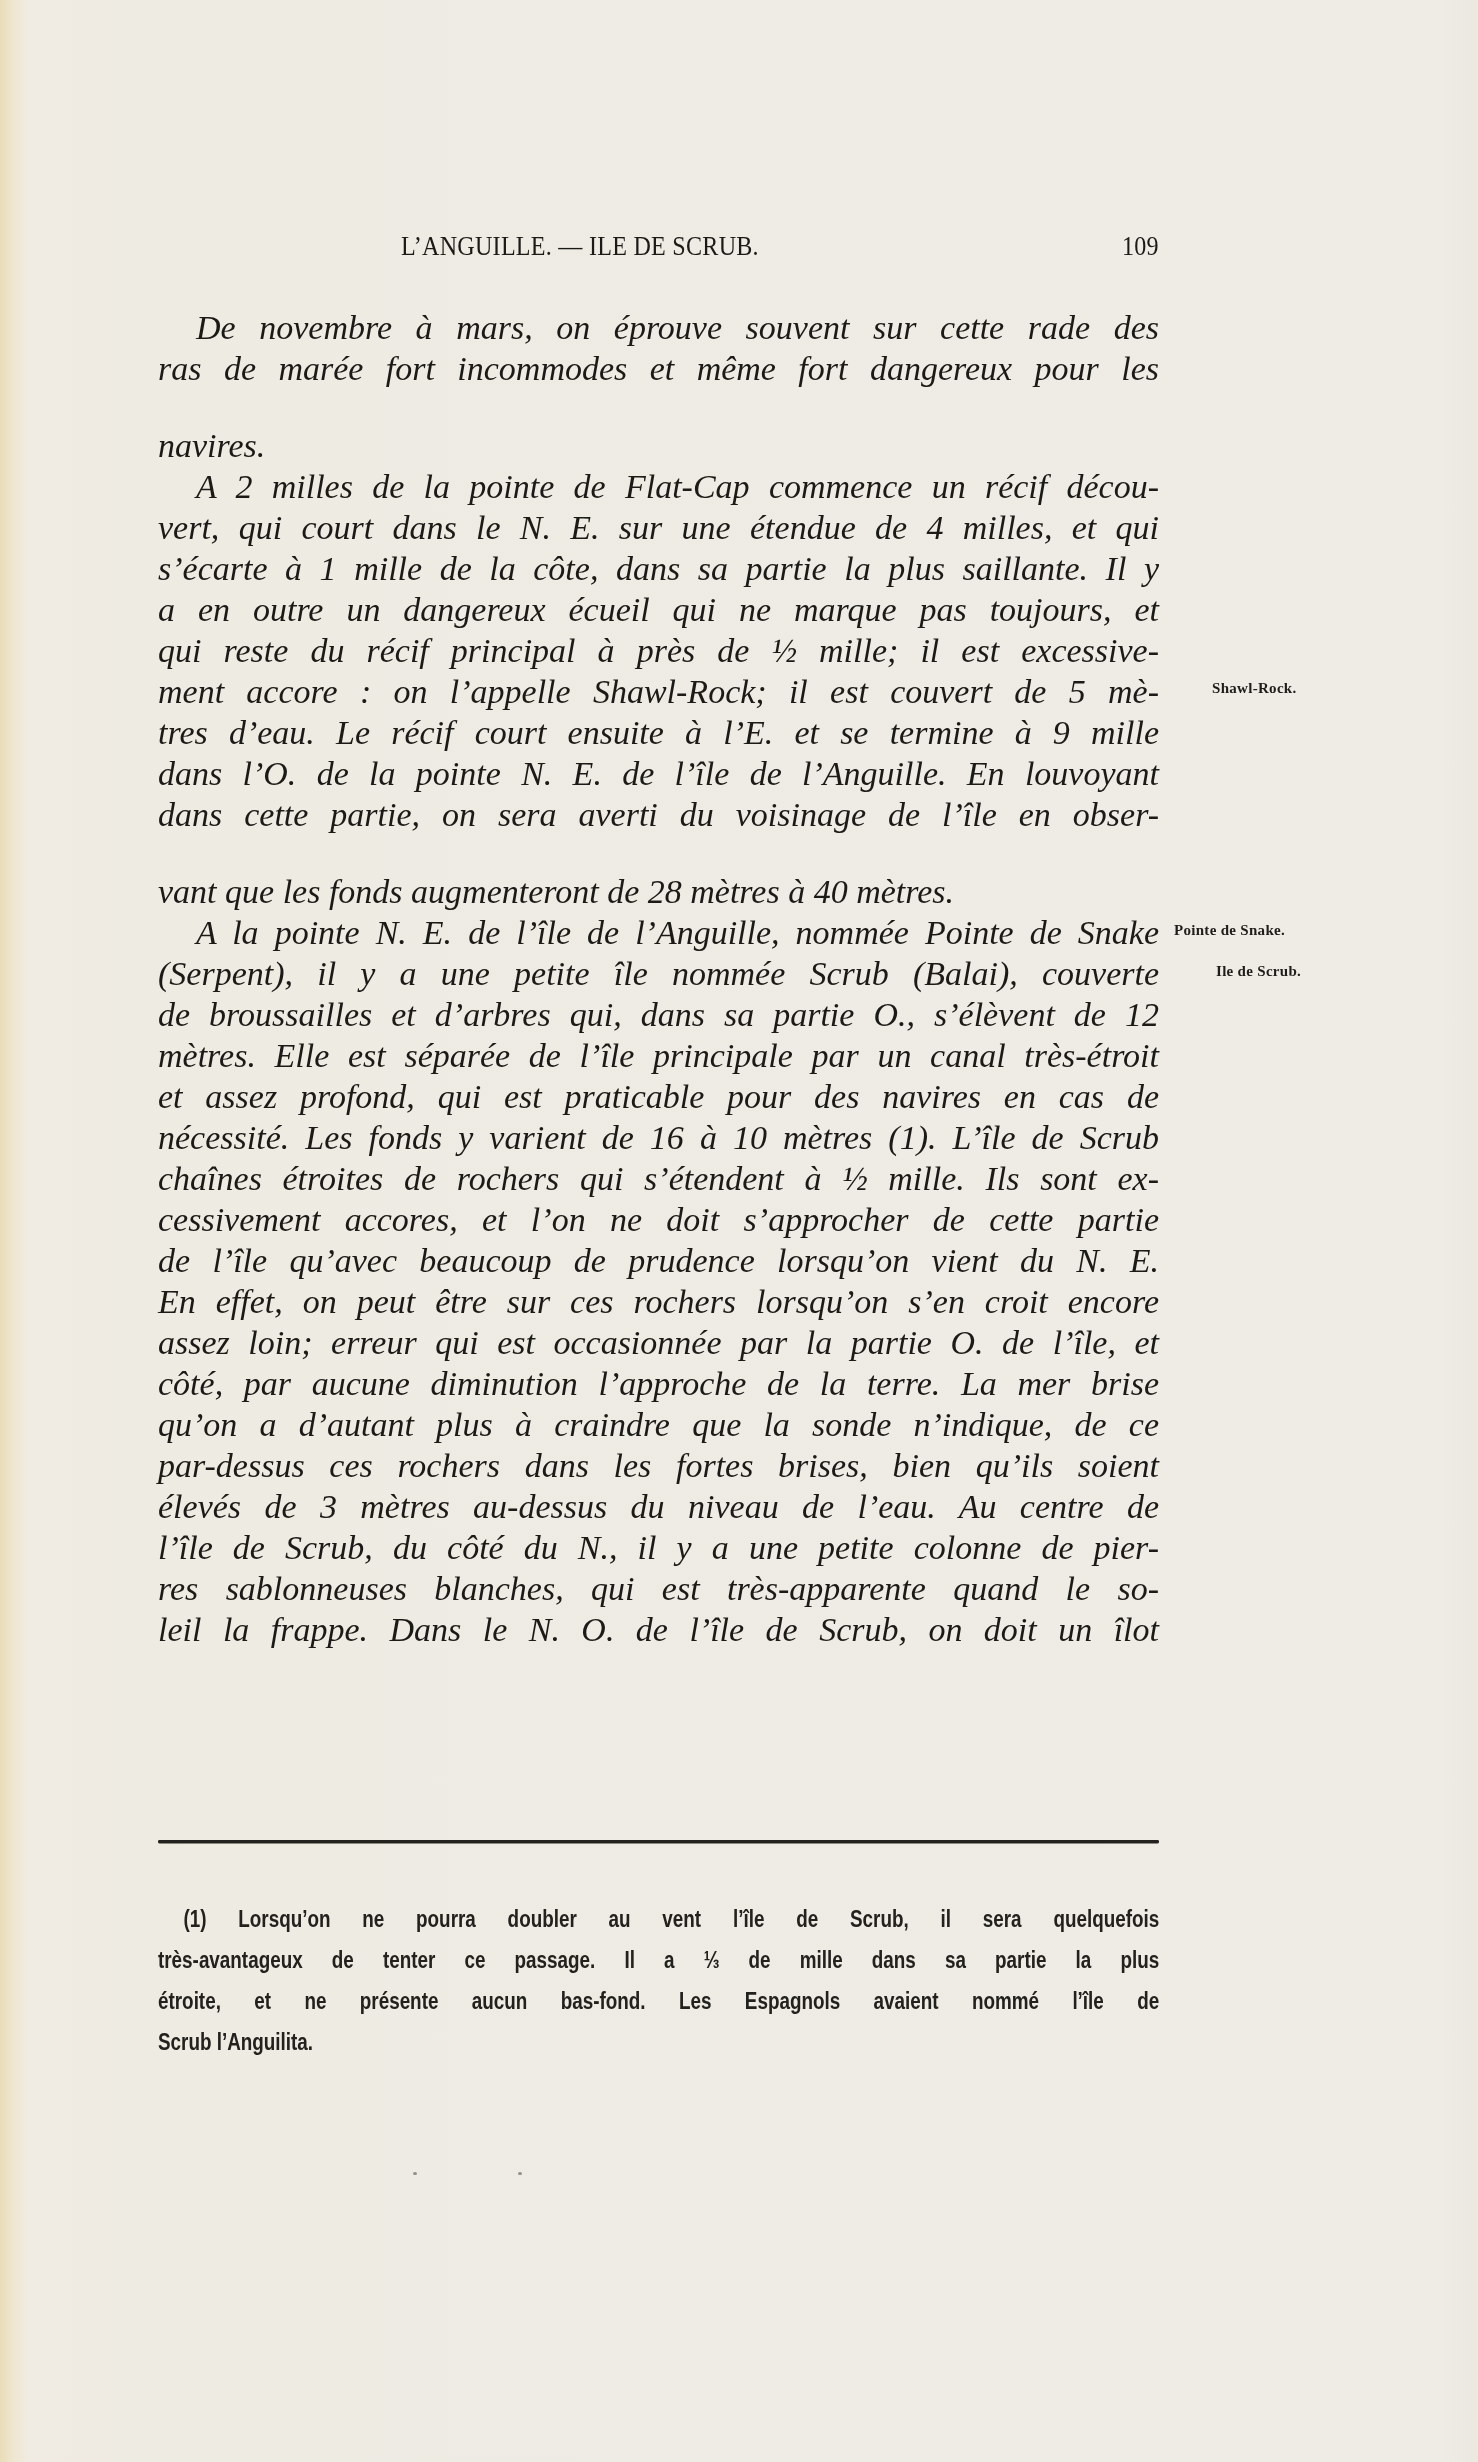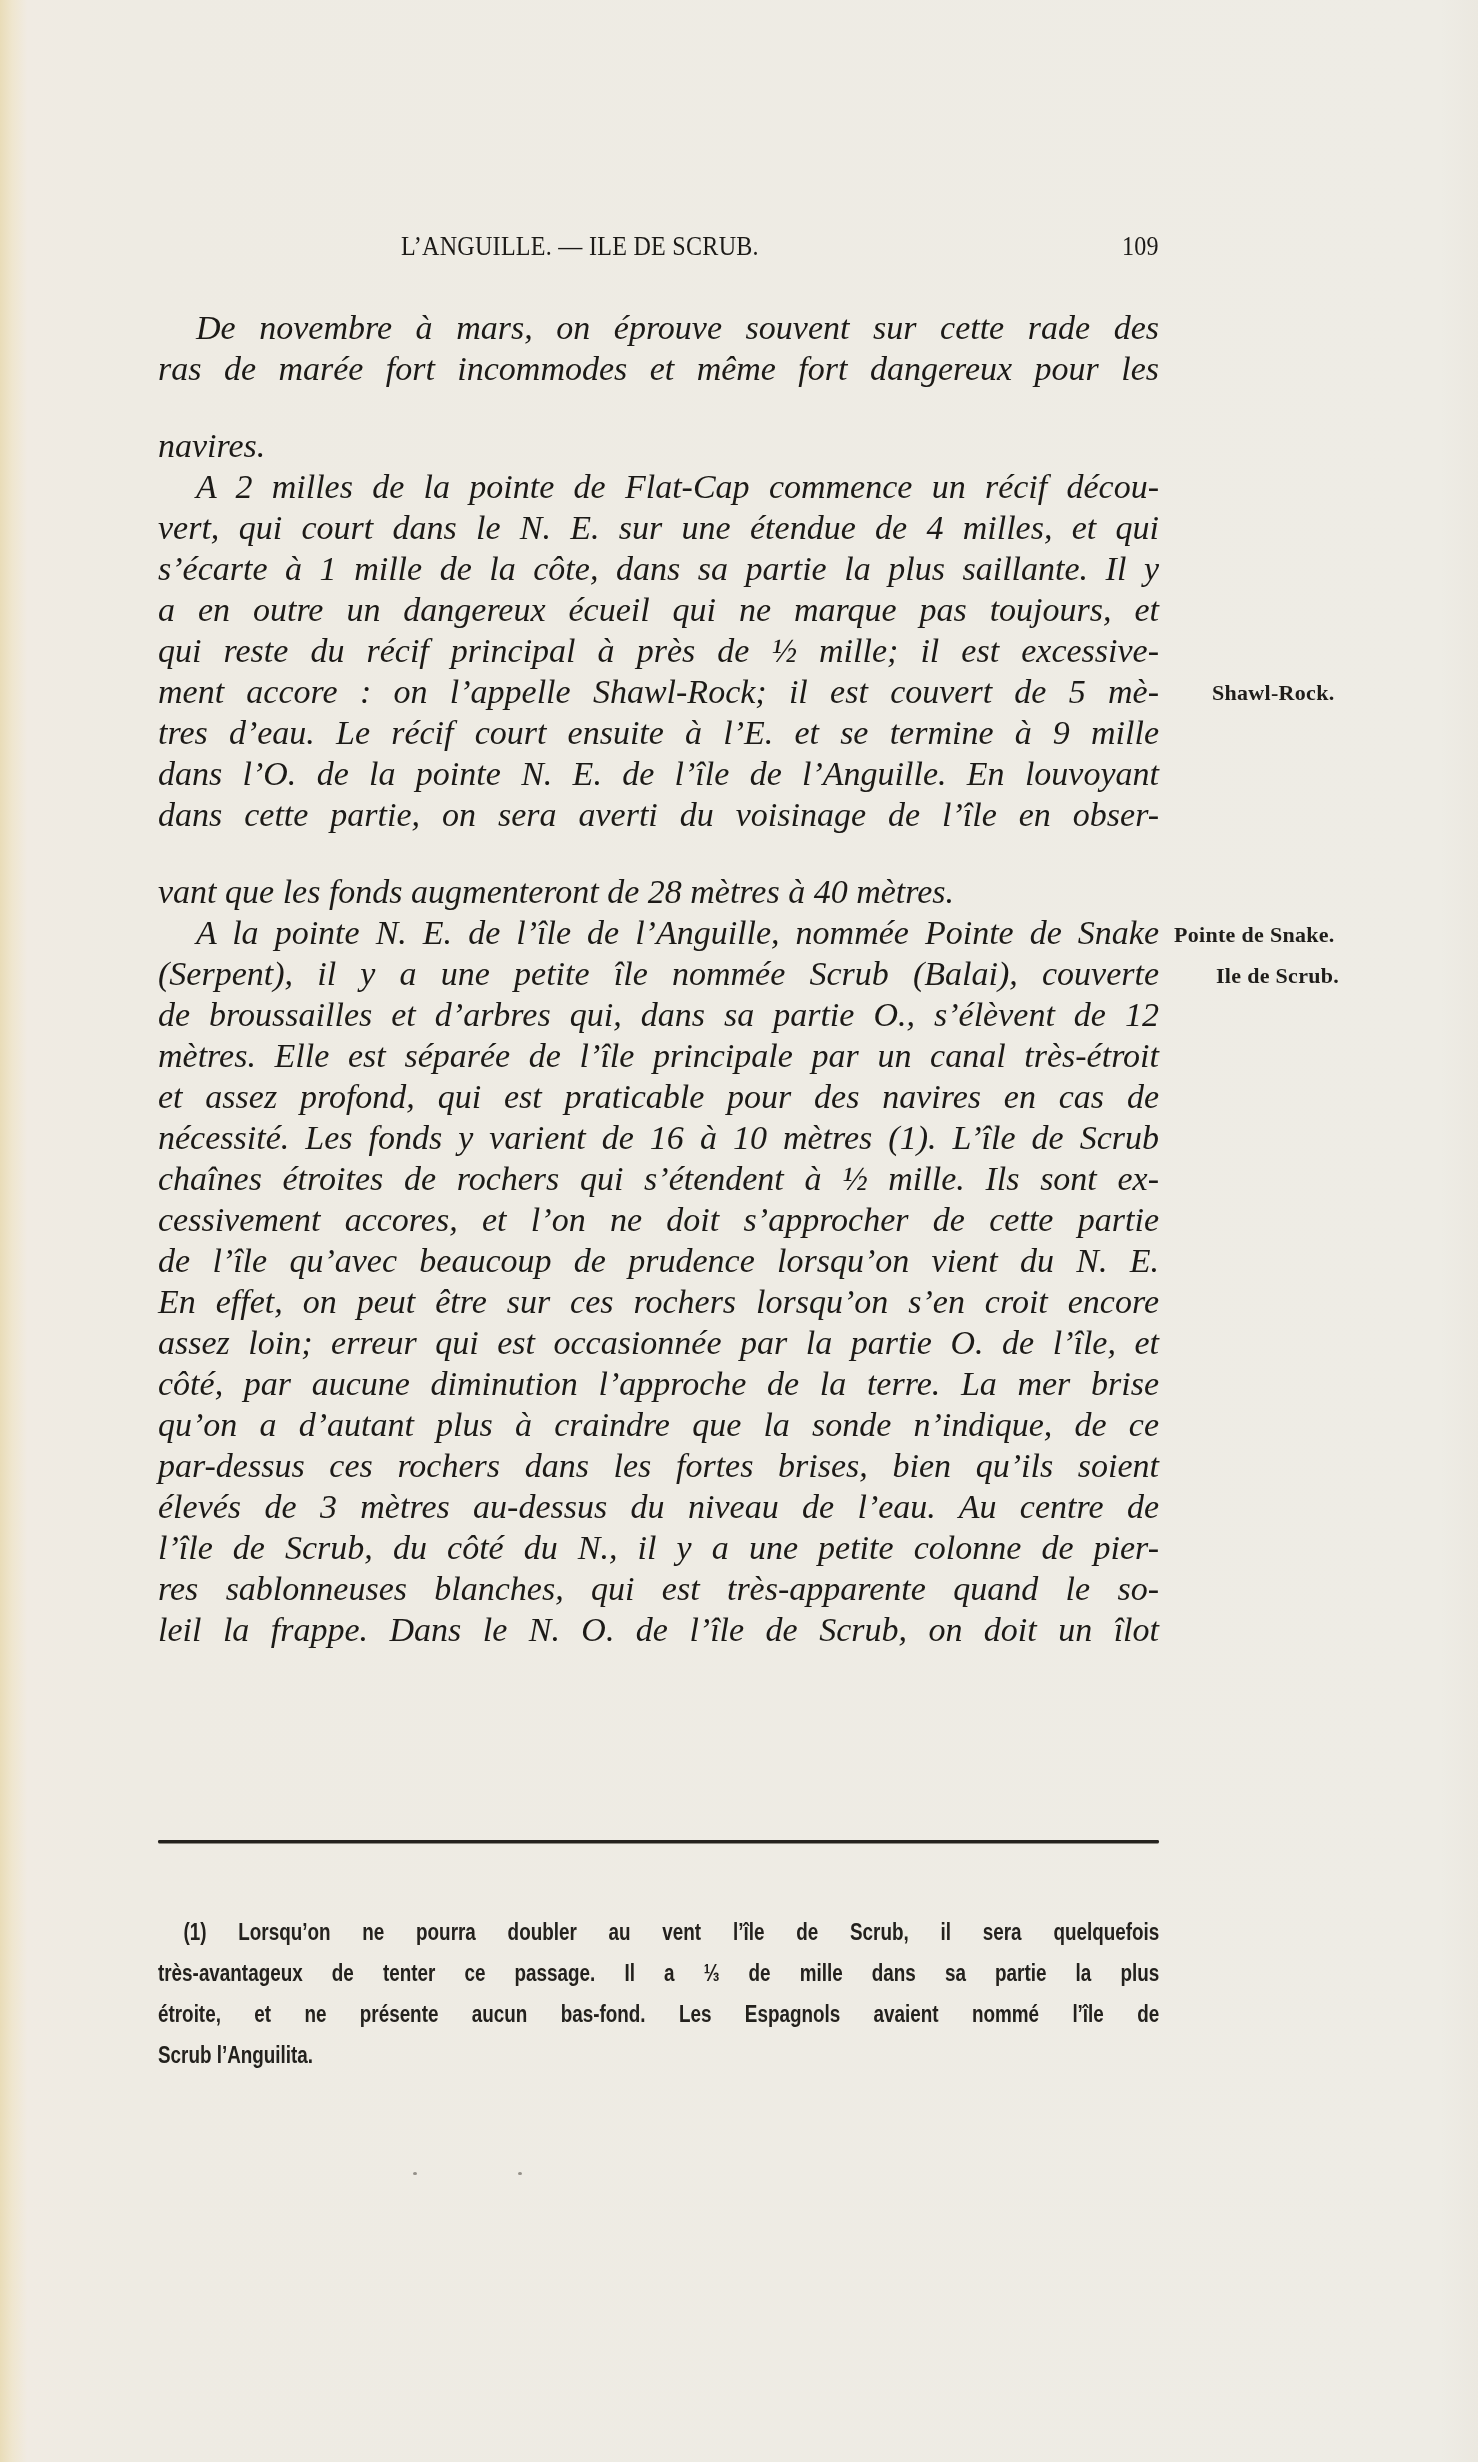--- a/index.html
+++ b/index.html
@@ -60,21 +60,21 @@
       text-align-last: justify;
       overflow: visible;
     }
     .line.last { text-align-last: left; margin-top: 36px; }
     .line.indent { padding-left: 38px; }
     .margin-note {
       position: absolute;
       left: 1212px;
       font-family: "Liberation Serif", "DejaVu Serif", serif;
       font-weight: bold;
-      font-size: 22px;
+      font-size: 15px;
       letter-spacing: 0.3px;
       white-space: nowrap;
       color: #1f1d1a;
       text-align: right;
     }
     .rule {
       position: absolute;
       left: 158px;
       top: 1840px;
       width: 1001px;
@@ -85,21 +85,20 @@
     }
     .footnotes {
       position: absolute;
       left: 158px;
       top: 1899px;
       width: 1001px;
       font-family: "Liberation Sans", "DejaVu Sans", sans-serif;
       font-weight: bold;
       font-size: 23px;
       color: #23211d;
-      margin-top: 13px;
     }
     .fline {
       display: block;
       height: 41px;
       line-height: 41px;
       white-space: nowrap;
       text-align: justify;
       text-align-last: justify;
       transform: scaleX(0.82);
       transform-origin: left center;

